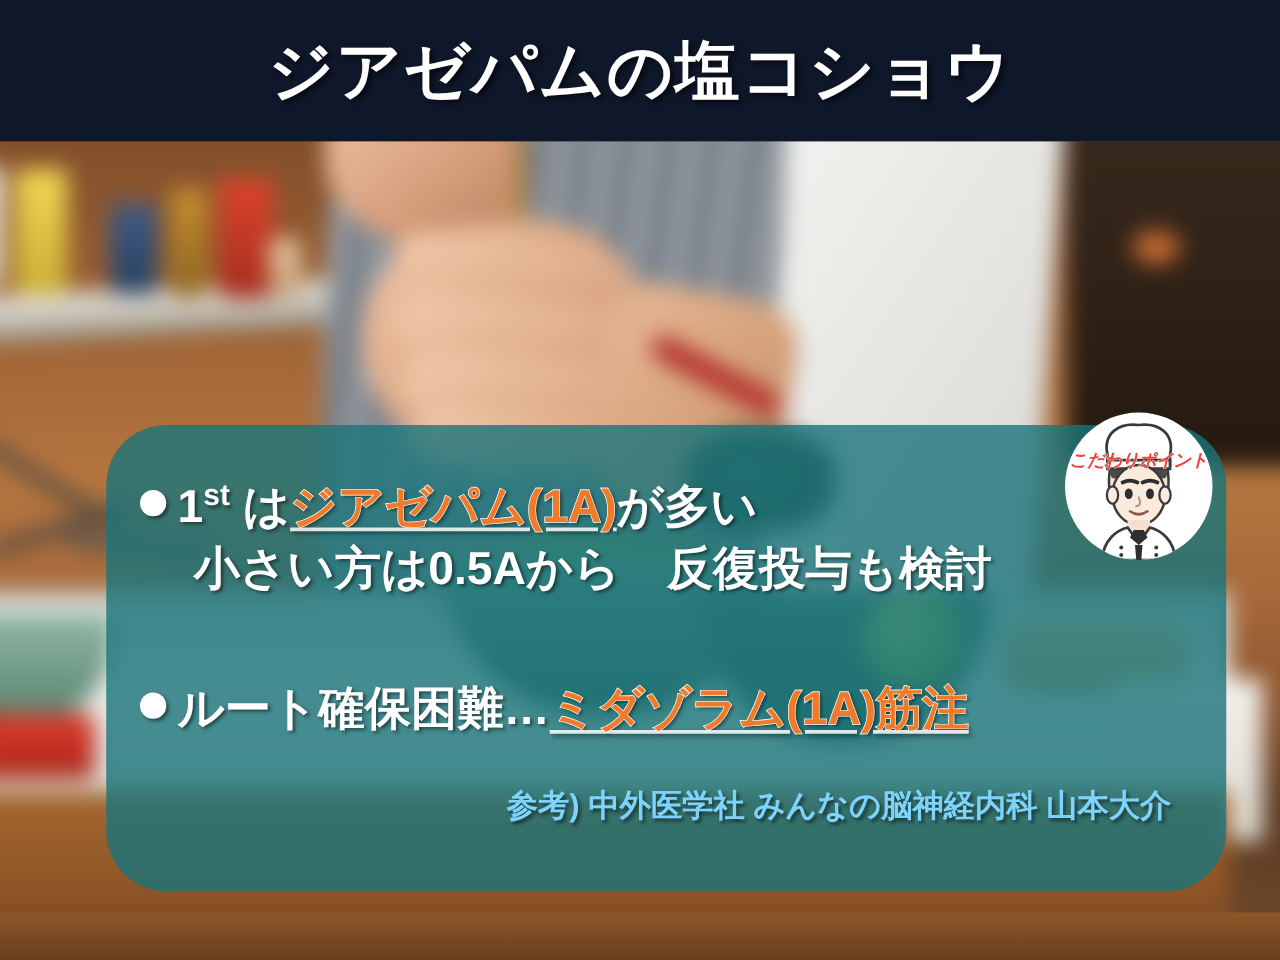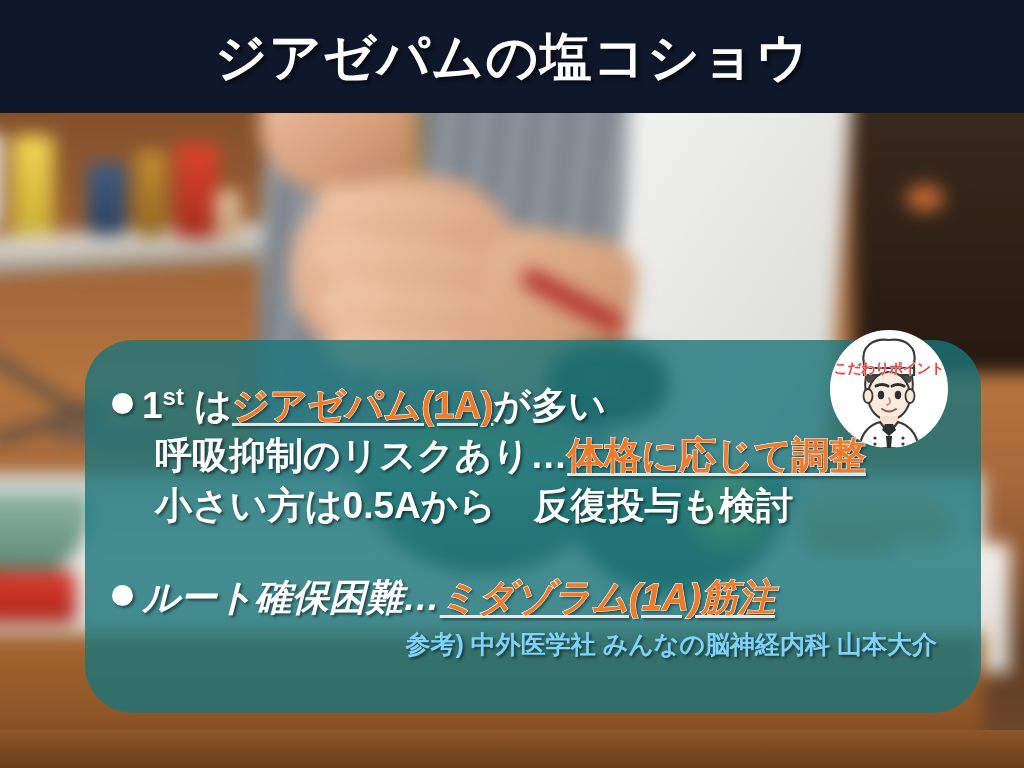--- a/index.html
+++ b/index.html
@@ -247,38 +247,39 @@
   .hl{
     color:#f07a28;
     text-decoration:underline;
     text-underline-offset:5px;
     text-decoration-thickness:3px;
     -webkit-text-stroke:1px rgba(255,255,255,.85);
     paint-order:stroke fill;
     text-shadow:2px 2px 3px rgba(0,0,0,.45);
   }
   .sup{ font-size:24px; vertical-align:super; }
-  .gap2{ margin-top:42px;font-style:italic; }
+  .gap2{ margin-top:62px; }
 
   .ref{
     position:absolute;
     right:44px; bottom:52px;
     color:#7dd3fc;
     font-size:25px;
     font-weight:bold;
     white-space:nowrap;
     text-shadow:2px 2px 3px rgba(0,0,0,.5);
     z-index:16;
   }
 
   
   .badge{
     position:absolute;
-    left:830px; top:330px; width:118px; height:118px;
+    left:852px; top:330px; width:118px; height:118px;
     z-index:30;
+    font-style:italic;
   }
   .badge-circle{
     position:absolute; inset:0;
     background:#ffffff;
     border-radius:50%;
     overflow:hidden;
   }
   .badge-label{
     position:absolute;
     left:0; top:30px; width:118px;
@@ -368,23 +369,20 @@
 
   <div class="panel">
 
     <div class="bullets">
 
       <div>
         <div class="line">
           <span class="bullet-dot"></span><span>1</span><span class="sup">st</span><span> は</span><span class="hl">ジアゼパム(1A)</span><span>が多い</span>
         </div>
         <div class="line indent">
-          <span>呼吸抑制のリスクあり…</span><span class="hl">体格に応じて調整</span>
-        </div>
-        <div class="line indent">
           <span>小さい方は0.5Aから　反復投与も検討</span>
         </div>
       </div>
 
       <div class="gap2">
         <div class="line">
           <span class="bullet-dot"></span><span>ルート確保困難…</span><span class="hl">ミダゾラム(1A)筋注</span>
         </div>
       </div>
 

